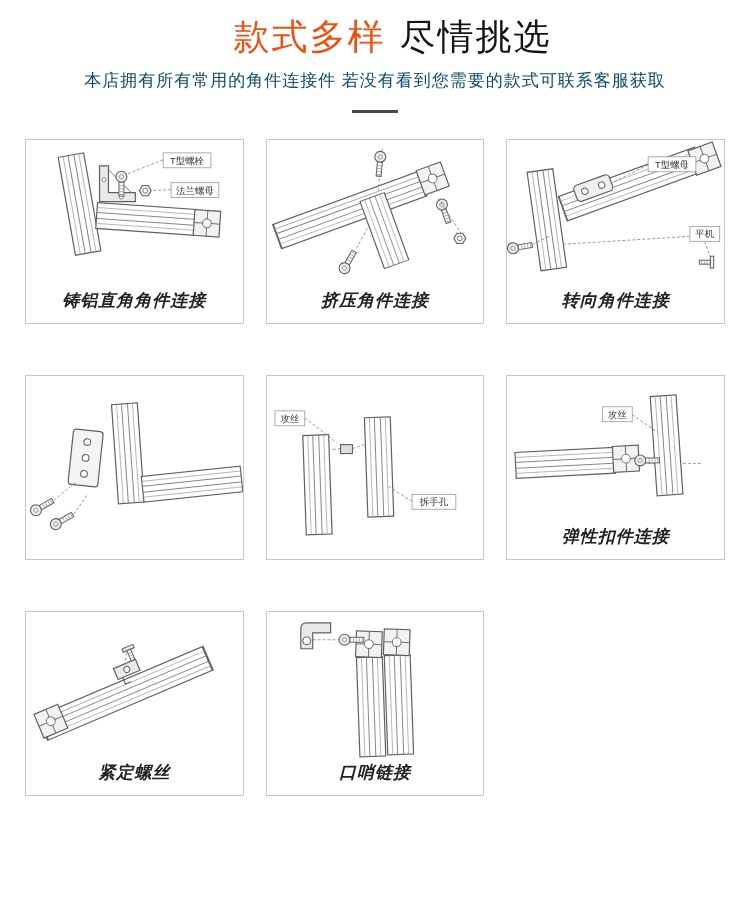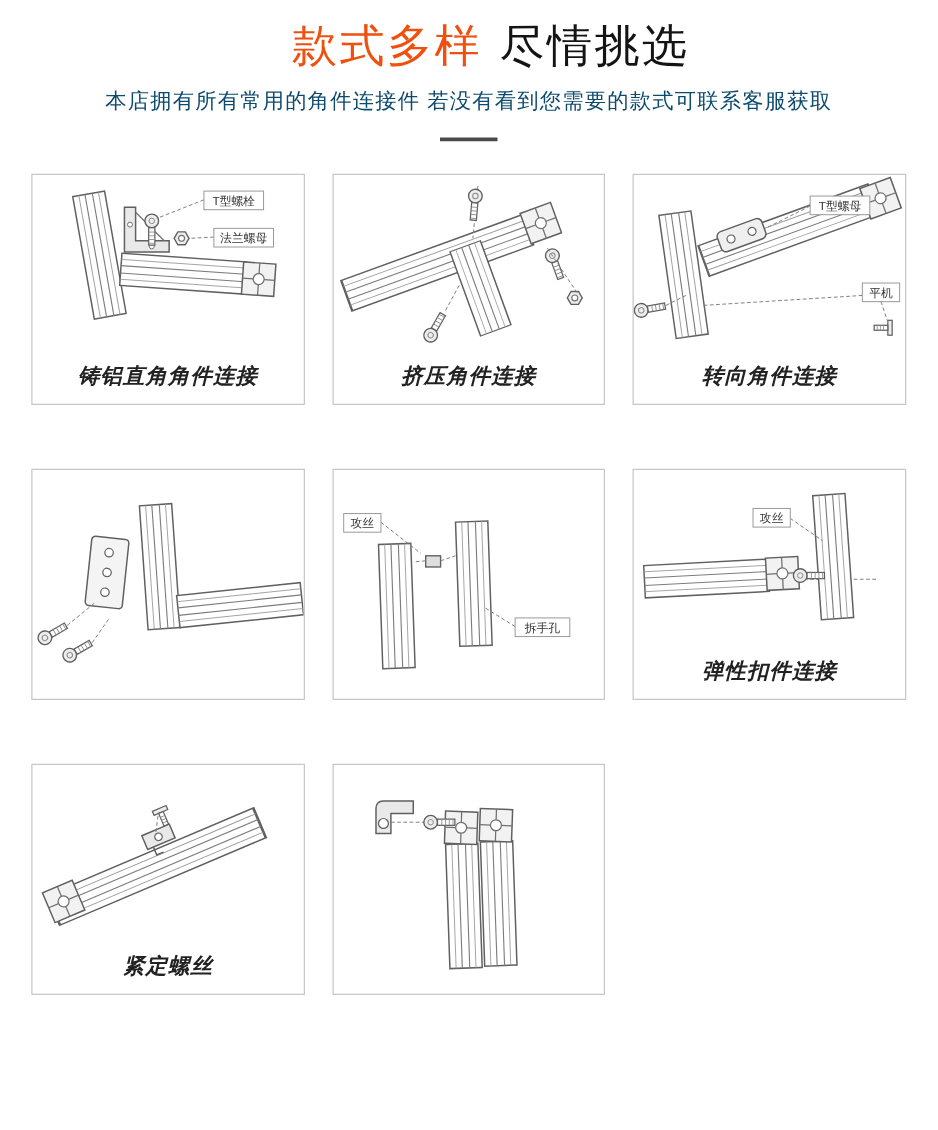--- a/index.html
+++ b/index.html
@@ -250,16 +250,17 @@
       <svg viewBox="0 0 218 146">
         <use href="#bar" transform="translate(116,44) rotate(88)"></use>
         <use href="#bar" transform="translate(144,42) rotate(88)"></use>
         <use href="#cap" transform="translate(90,18) rotate(2)"></use>
         <use href="#cap" transform="translate(118,16) rotate(2)"></use>
         <use href="#clamp" transform="translate(34,10)"></use>
         <line class="leader" x1="46" y1="27" x2="74" y2="27"></line>
         <use href="#screw" transform="translate(78,27)"></use>
       </svg>
     </div>
+    <div class="cell-label">口哨链接</div>
   </section>
 
 
 </main>
 
 </body></html>

